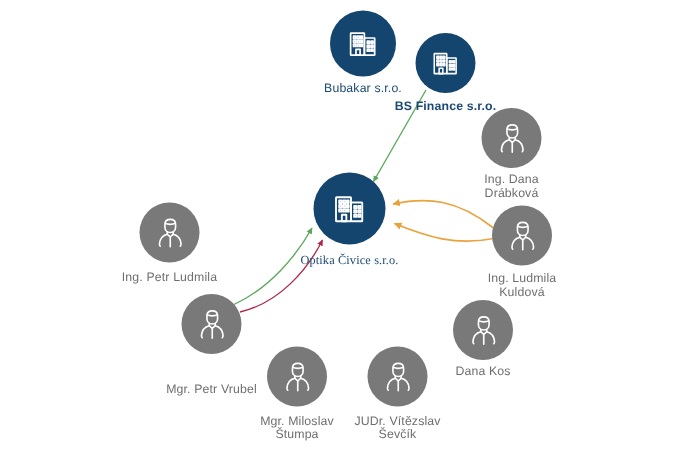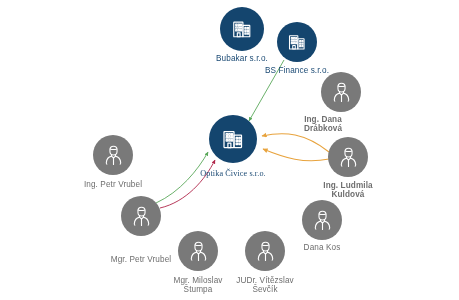--- a/index.html
+++ b/index.html
@@ -92,21 +92,21 @@
           <rect x="10.3" y="12.5" width="1.2" height="1.6"></rect>
           <rect x="15.1" y="10.3" width="1.5" height="1.5"></rect>
           <rect x="17.8" y="10.3" width="1.5" height="1.5"></rect>
           <rect x="15.1" y="13.2" width="1.5" height="1.5"></rect>
           <rect x="17.8" y="13.2" width="1.5" height="1.5"></rect>
           <rect x="15.1" y="16.1" width="1.5" height="1.5"></rect>
           <rect x="17.8" y="16.1" width="1.5" height="1.5"></rect>
           <rect x="6.9" y="16.2" width="3" height="4.3"></rect>
         </svg>
       </div>
-      <div class="node-label label-company" style="left: 297px; top: 66px;">BS Finance s.r.o.</div>
+      <div class="node-label label-company" style="left: 297px; top: 66px; font-weight: bold;">BS Finance s.r.o.</div>
       <div class="node node-company" style="left: 233px; top: 139px; width: 48px; height: 48px;">
         <svg class="node-icon" width="24" height="24" viewBox="0 0 24 24" fill="none" stroke="#ffffff" stroke-width="1.25" stroke-linejoin="round">
           <rect x="3" y="4.5" width="10" height="16" rx="0.4"></rect>
           <rect x="13" y="8" width="7.5" height="12.5" rx="0.4"></rect>
           <rect x="5.1" y="6.7" width="1.6" height="1.6"></rect>
           <rect x="7.7" y="6.7" width="1.6" height="1.6"></rect>
           <rect x="10.3" y="6.7" width="1.2" height="1.6"></rect>
           <rect x="5.1" y="9.6" width="1.6" height="1.6"></rect>
           <rect x="7.7" y="9.6" width="1.6" height="1.6"></rect>
           <rect x="10.3" y="9.6" width="1.2" height="1.6"></rect>
@@ -126,33 +126,33 @@
       <div class="node node-person" style="left: 341px; top: 92px; width: 40px; height: 40px;">
         <svg class="node-icon" width="25" height="25" viewBox="0 0 24 24" fill="none" stroke="#ffffff" stroke-width="1.05" stroke-linecap="round" stroke-linejoin="round">
           <path d="M8.6 6.3 C8.6 4.3 10 3.1 12 3.1 C14 3.1 15.4 4.3 15.4 6.3 L15.4 8.1 C15.4 10.1 14 11.5 12 11.5 C10 11.5 8.6 10.1 8.6 8.1 Z"></path>
           <path d="M8.9 5.7 C10.2 6.5 13.8 6.5 15.1 5.7"></path>
           <path d="M10.1 11.2 L10.1 12.6 L12 14.4 L13.9 12.6 L13.9 11.2"></path>
           <path d="M10.1 12.6 C7.2 13.3 5.4 15.4 5.1 18.8 C5.05 19.4 5.2 19.9 5.6 20.3"></path>
           <path d="M13.9 12.6 C16.8 13.3 18.6 15.4 18.9 18.8 C18.95 19.4 18.8 19.9 18.4 20.3"></path>
           <path d="M12 14.4 L12 20.6"></path>
         </svg>
       </div>
-      <div class="node-label label-person" style="left: 323px; top: 115px; font-weight: bold;">Ing. Dana
+      <div class="node-label label-person" style="left: 341px; top: 115px;">Ing. Dana
 Drábková</div>
       <div class="node node-person" style="left: 348px; top: 157px; width: 40px; height: 40px;">
         <svg class="node-icon" width="25" height="25" viewBox="0 0 24 24" fill="none" stroke="#ffffff" stroke-width="1.05" stroke-linecap="round" stroke-linejoin="round">
           <path d="M8.6 6.3 C8.6 4.3 10 3.1 12 3.1 C14 3.1 15.4 4.3 15.4 6.3 L15.4 8.1 C15.4 10.1 14 11.5 12 11.5 C10 11.5 8.6 10.1 8.6 8.1 Z"></path>
           <path d="M8.9 5.7 C10.2 6.5 13.8 6.5 15.1 5.7"></path>
           <path d="M10.1 11.2 L10.1 12.6 L12 14.4 L13.9 12.6 L13.9 11.2"></path>
           <path d="M10.1 12.6 C7.2 13.3 5.4 15.4 5.1 18.8 C5.05 19.4 5.2 19.9 5.6 20.3"></path>
           <path d="M13.9 12.6 C16.8 13.3 18.6 15.4 18.9 18.8 C18.95 19.4 18.8 19.9 18.4 20.3"></path>
           <path d="M12 14.4 L12 20.6"></path>
         </svg>
       </div>
-      <div class="node-label label-person" style="left: 348px; top: 181px; font-weight: bold;">Ing. Ludmila
+      <div class="node-label label-person" style="left: 348px; top: 181px;">Ing. Ludmila
 Kuldová</div>
       <div class="node node-person" style="left: 322px; top: 220px; width: 40px; height: 40px;">
         <svg class="node-icon" width="25" height="25" viewBox="0 0 24 24" fill="none" stroke="#ffffff" stroke-width="1.05" stroke-linecap="round" stroke-linejoin="round">
           <path d="M8.6 6.3 C8.6 4.3 10 3.1 12 3.1 C14 3.1 15.4 4.3 15.4 6.3 L15.4 8.1 C15.4 10.1 14 11.5 12 11.5 C10 11.5 8.6 10.1 8.6 8.1 Z"></path>
           <path d="M8.9 5.7 C10.2 6.5 13.8 6.5 15.1 5.7"></path>
           <path d="M10.1 11.2 L10.1 12.6 L12 14.4 L13.9 12.6 L13.9 11.2"></path>
           <path d="M10.1 12.6 C7.2 13.3 5.4 15.4 5.1 18.8 C5.05 19.4 5.2 19.9 5.6 20.3"></path>
           <path d="M13.9 12.6 C16.8 13.3 18.6 15.4 18.9 18.8 C18.95 19.4 18.8 19.9 18.4 20.3"></path>
           <path d="M12 14.4 L12 20.6"></path>
         </svg>
@@ -161,21 +161,21 @@
       <div class="node node-person" style="left: 113px; top: 155px; width: 40px; height: 40px;">
         <svg class="node-icon" width="25" height="25" viewBox="0 0 24 24" fill="none" stroke="#ffffff" stroke-width="1.05" stroke-linecap="round" stroke-linejoin="round">
           <path d="M8.6 6.3 C8.6 4.3 10 3.1 12 3.1 C14 3.1 15.4 4.3 15.4 6.3 L15.4 8.1 C15.4 10.1 14 11.5 12 11.5 C10 11.5 8.6 10.1 8.6 8.1 Z"></path>
           <path d="M8.9 5.7 C10.2 6.5 13.8 6.5 15.1 5.7"></path>
           <path d="M10.1 11.2 L10.1 12.6 L12 14.4 L13.9 12.6 L13.9 11.2"></path>
           <path d="M10.1 12.6 C7.2 13.3 5.4 15.4 5.1 18.8 C5.05 19.4 5.2 19.9 5.6 20.3"></path>
           <path d="M13.9 12.6 C16.8 13.3 18.6 15.4 18.9 18.8 C18.95 19.4 18.8 19.9 18.4 20.3"></path>
           <path d="M12 14.4 L12 20.6"></path>
         </svg>
       </div>
-      <div class="node-label label-person" style="left: 113px; top: 180px;">Ing. Petr Vrubel</div>
+      <div class="node-label label-person" style="left: 113px; top: 180px;">Ing. Petr Ludmila</div>
       <div class="node node-person" style="left: 141px; top: 216px; width: 40px; height: 40px;">
         <svg class="node-icon" width="25" height="25" viewBox="0 0 24 24" fill="none" stroke="#ffffff" stroke-width="1.05" stroke-linecap="round" stroke-linejoin="round">
           <path d="M8.6 6.3 C8.6 4.3 10 3.1 12 3.1 C14 3.1 15.4 4.3 15.4 6.3 L15.4 8.1 C15.4 10.1 14 11.5 12 11.5 C10 11.5 8.6 10.1 8.6 8.1 Z"></path>
           <path d="M8.9 5.7 C10.2 6.5 13.8 6.5 15.1 5.7"></path>
           <path d="M10.1 11.2 L10.1 12.6 L12 14.4 L13.9 12.6 L13.9 11.2"></path>
           <path d="M10.1 12.6 C7.2 13.3 5.4 15.4 5.1 18.8 C5.05 19.4 5.2 19.9 5.6 20.3"></path>
           <path d="M13.9 12.6 C16.8 13.3 18.6 15.4 18.9 18.8 C18.95 19.4 18.8 19.9 18.4 20.3"></path>
           <path d="M12 14.4 L12 20.6"></path>
         </svg>
       </div>

